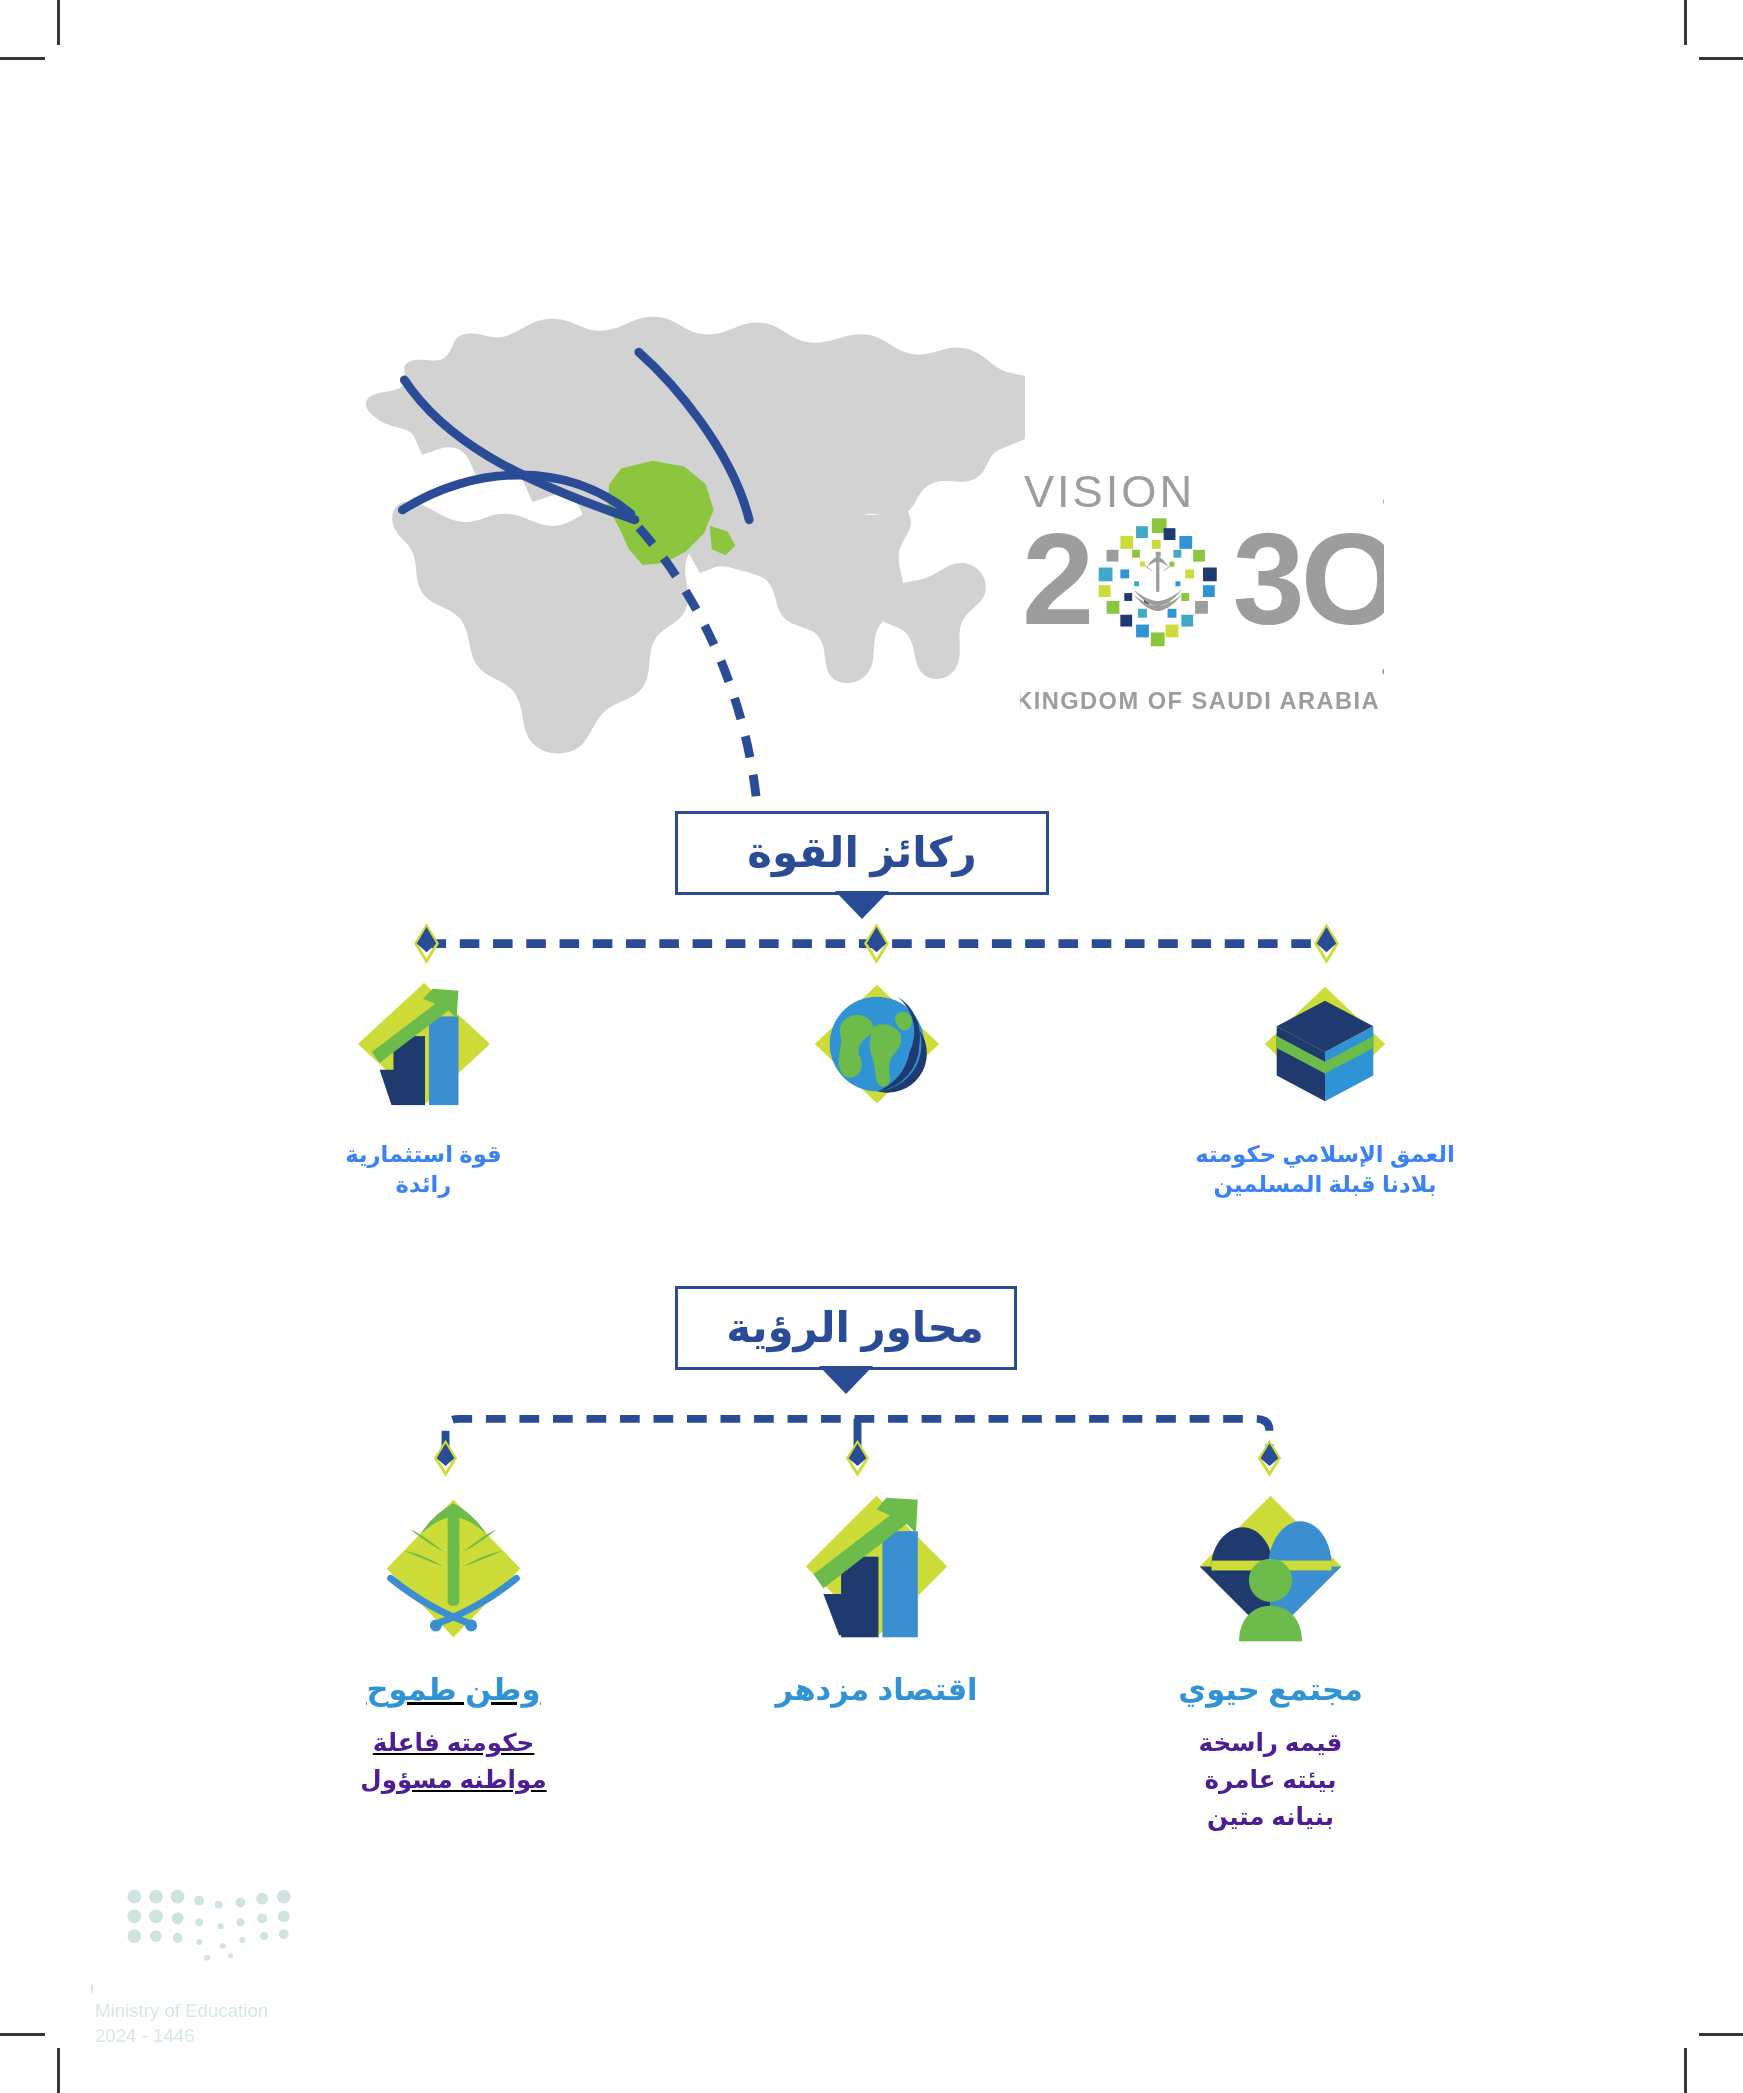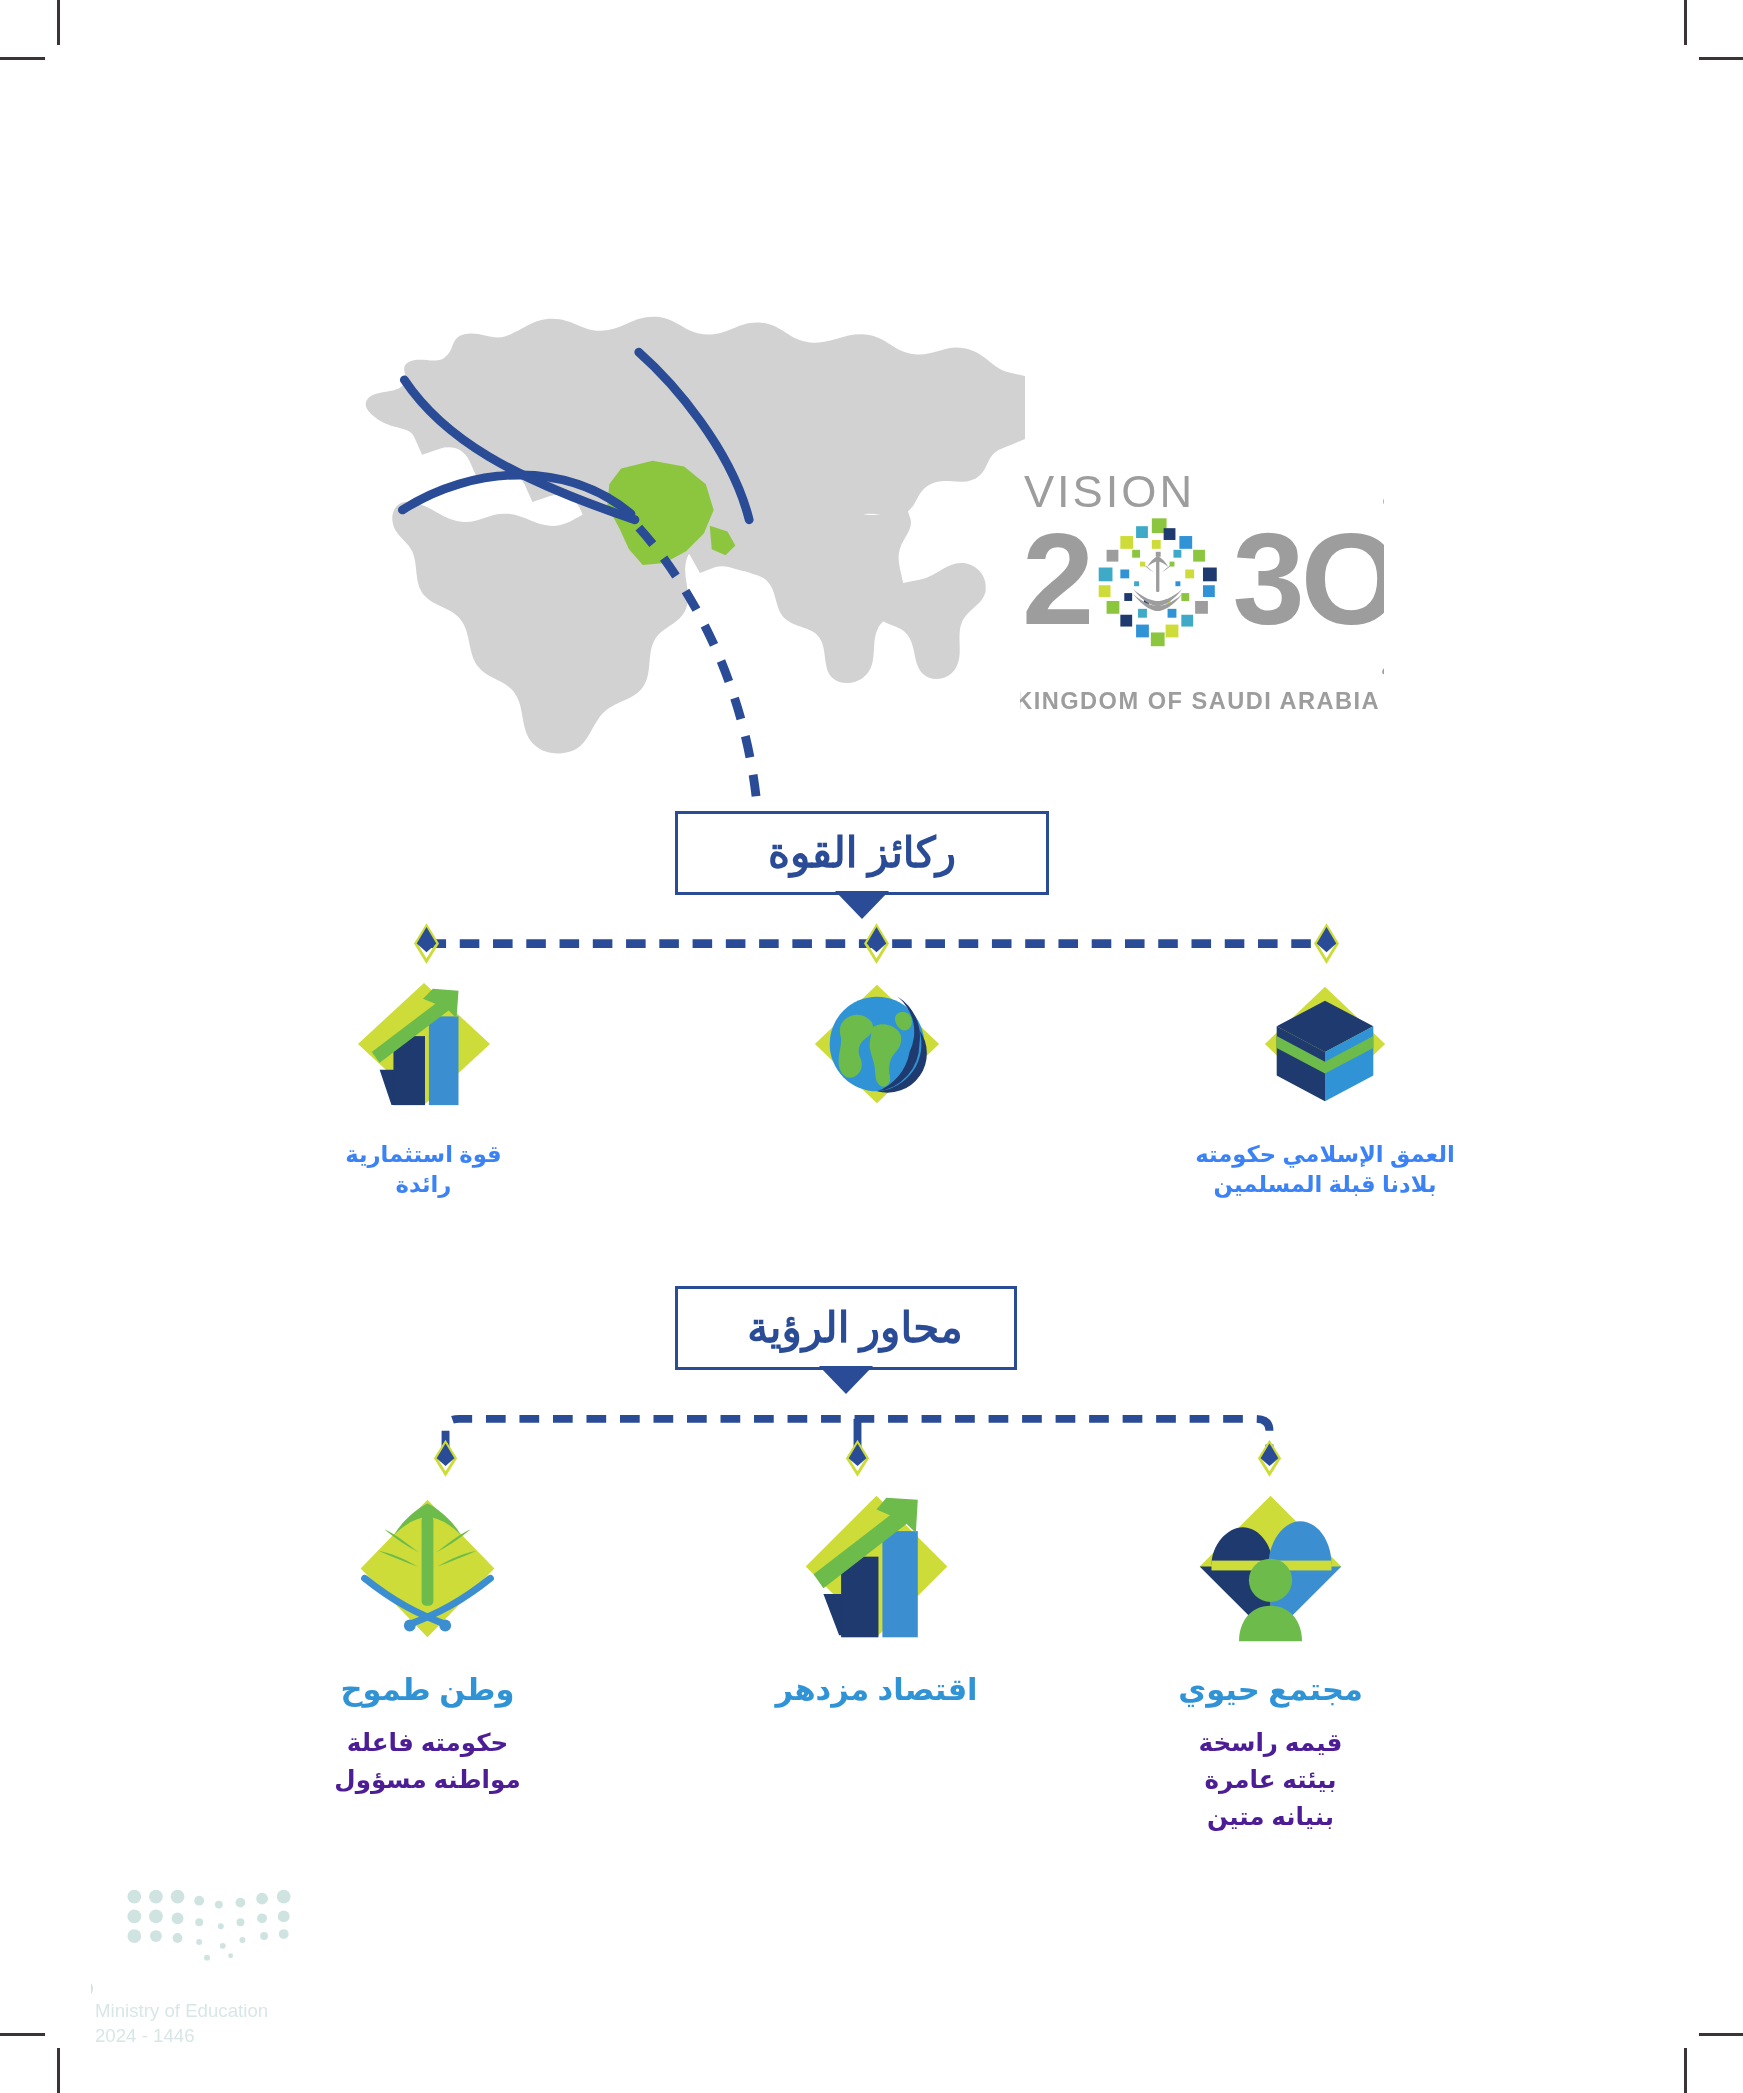--- a/index.html
+++ b/index.html
@@ -39,21 +39,20 @@
     position:absolute;
     border:3px solid #2a4b96;
     background:#ffffff;
     display:flex;align-items:center;justify-content:center;
     box-sizing:border-box;
   }
   .hdrbox .txt{
     font-size:42px;font-weight:bold;color:#2a4b96;
     direction:rtl;letter-spacing:-1px;line-height:1;
     white-space:nowrap;
-    font-family:Liberation Serif, serif;
   }
   .hdr-arrow{
     position:absolute;left:50%;transform:translateX(-50%);
     bottom:-26.6px;
     width:0;height:0;
     border-left:27.6px solid transparent;
     border-right:27.6px solid transparent;
     border-top:28.6px solid #2a4b96;
   }
   #box-pillars{left:675px;top:811px;width:374px;height:84px;}
@@ -340,21 +339,21 @@
           <path d="M0 -15 L9 0 L0 8 L-9 0 Z" fill="#2a4b96"></path>
         </g>
         <g transform="translate(868,56)">
           <path d="M0 -16 L10 0 L0 16 L-10 0 Z" fill="none" stroke="#cddc39" stroke-width="3"></path>
           <path d="M0 -15 L9 0 L0 8 L-9 0 Z" fill="#2a4b96"></path>
         </g>
       </g>
     </svg>
   </div>
 
-  <div class="cell" style="left:250px;top:1478px;width:355px;">
+  <div class="cell" style="left:276px;top:1478px;width:355px;text-decoration:underline;">
     <svg class="ico" width="177" height="177" viewBox="0 0 180 180" xmlns="http://www.w3.org/2000/svg">
       <path d="M90 22 L158 92 L90 162 L22 92 Z" fill="#cddc39"></path>
       <g fill="#6cbb4b">
         <path d="M90 26 C78 32 64 44 56 58 C68 46 80 40 90 40 C100 40 112 46 124 58
                  C116 44 102 32 90 26 Z"></path>
         <path d="M46 52 C58 62 70 70 82 76 C68 66 56 56 46 52 Z"></path>
         <path d="M134 52 C122 62 110 70 98 76 C112 66 124 56 134 52 Z"></path>
         <path d="M40 74 C54 80 68 86 80 90 C66 82 52 76 40 74 Z"></path>
         <path d="M140 74 C126 80 112 86 100 90 C114 82 128 76 140 74 Z"></path>
         <rect x="84" y="38" width="12" height="92" rx="5"></rect>

